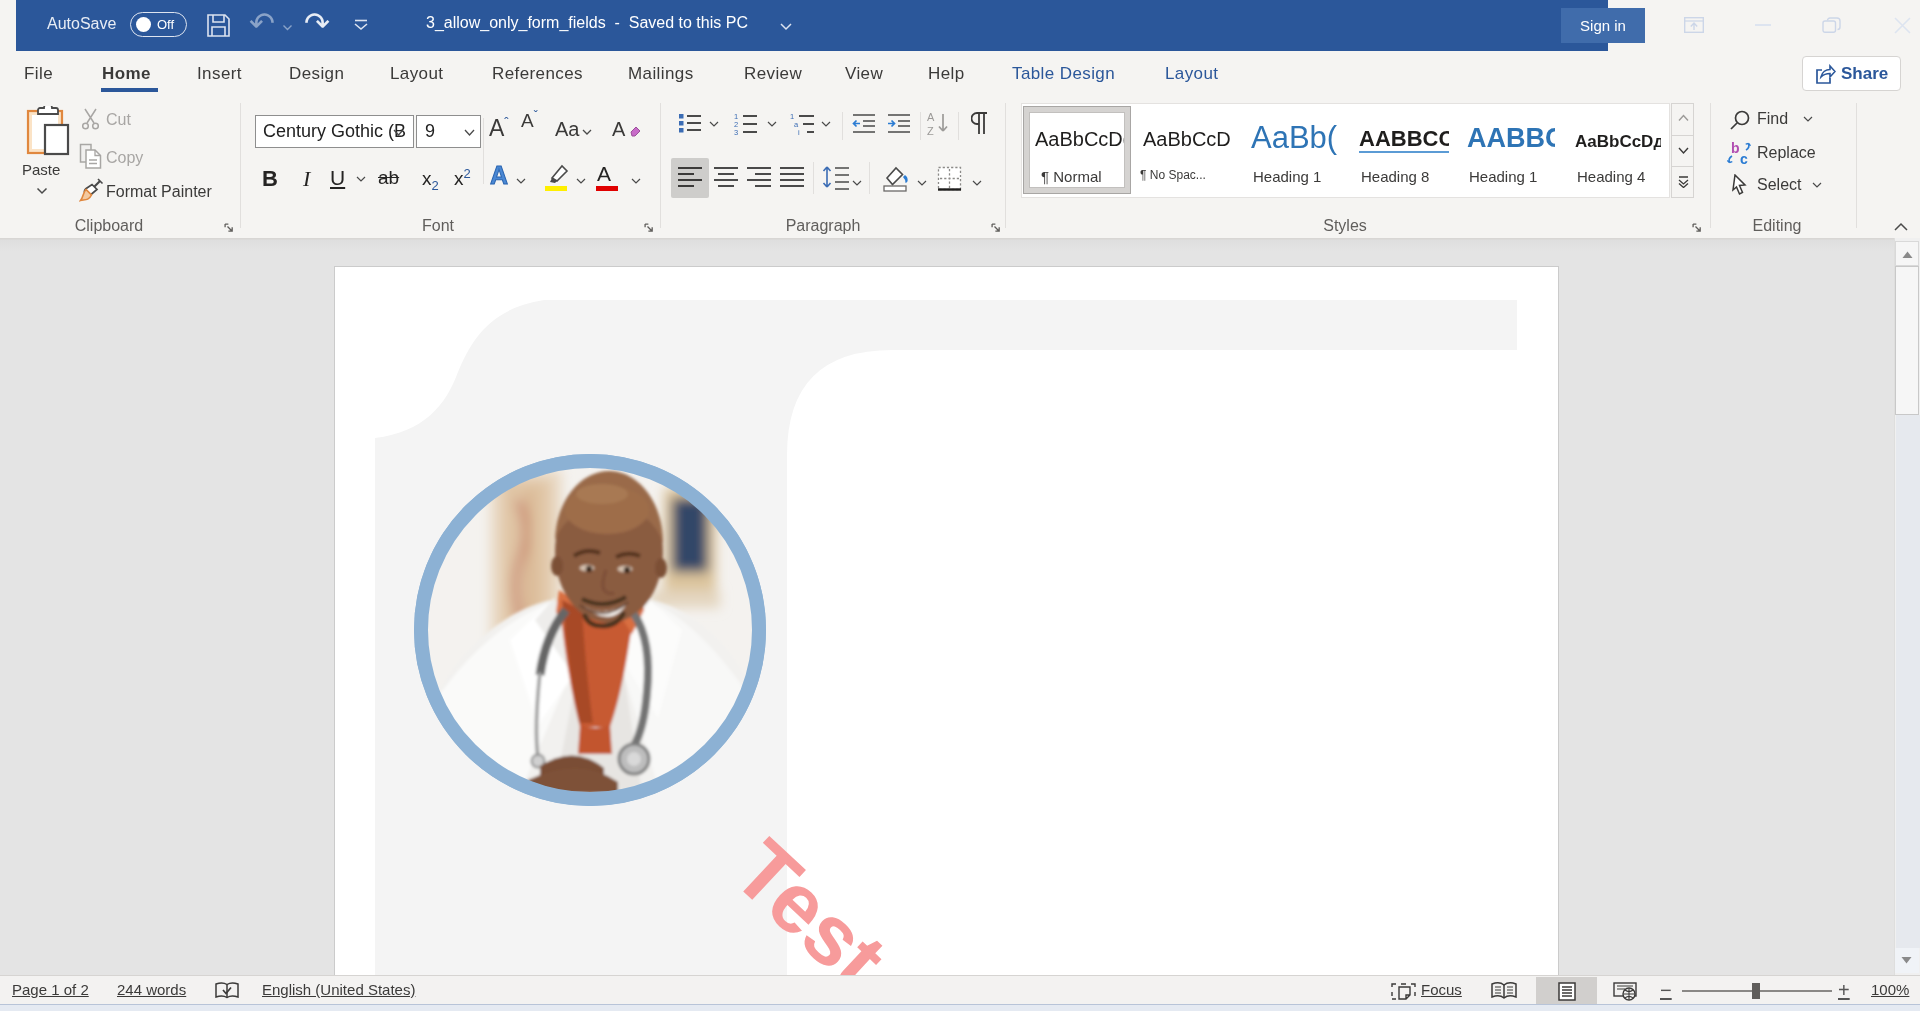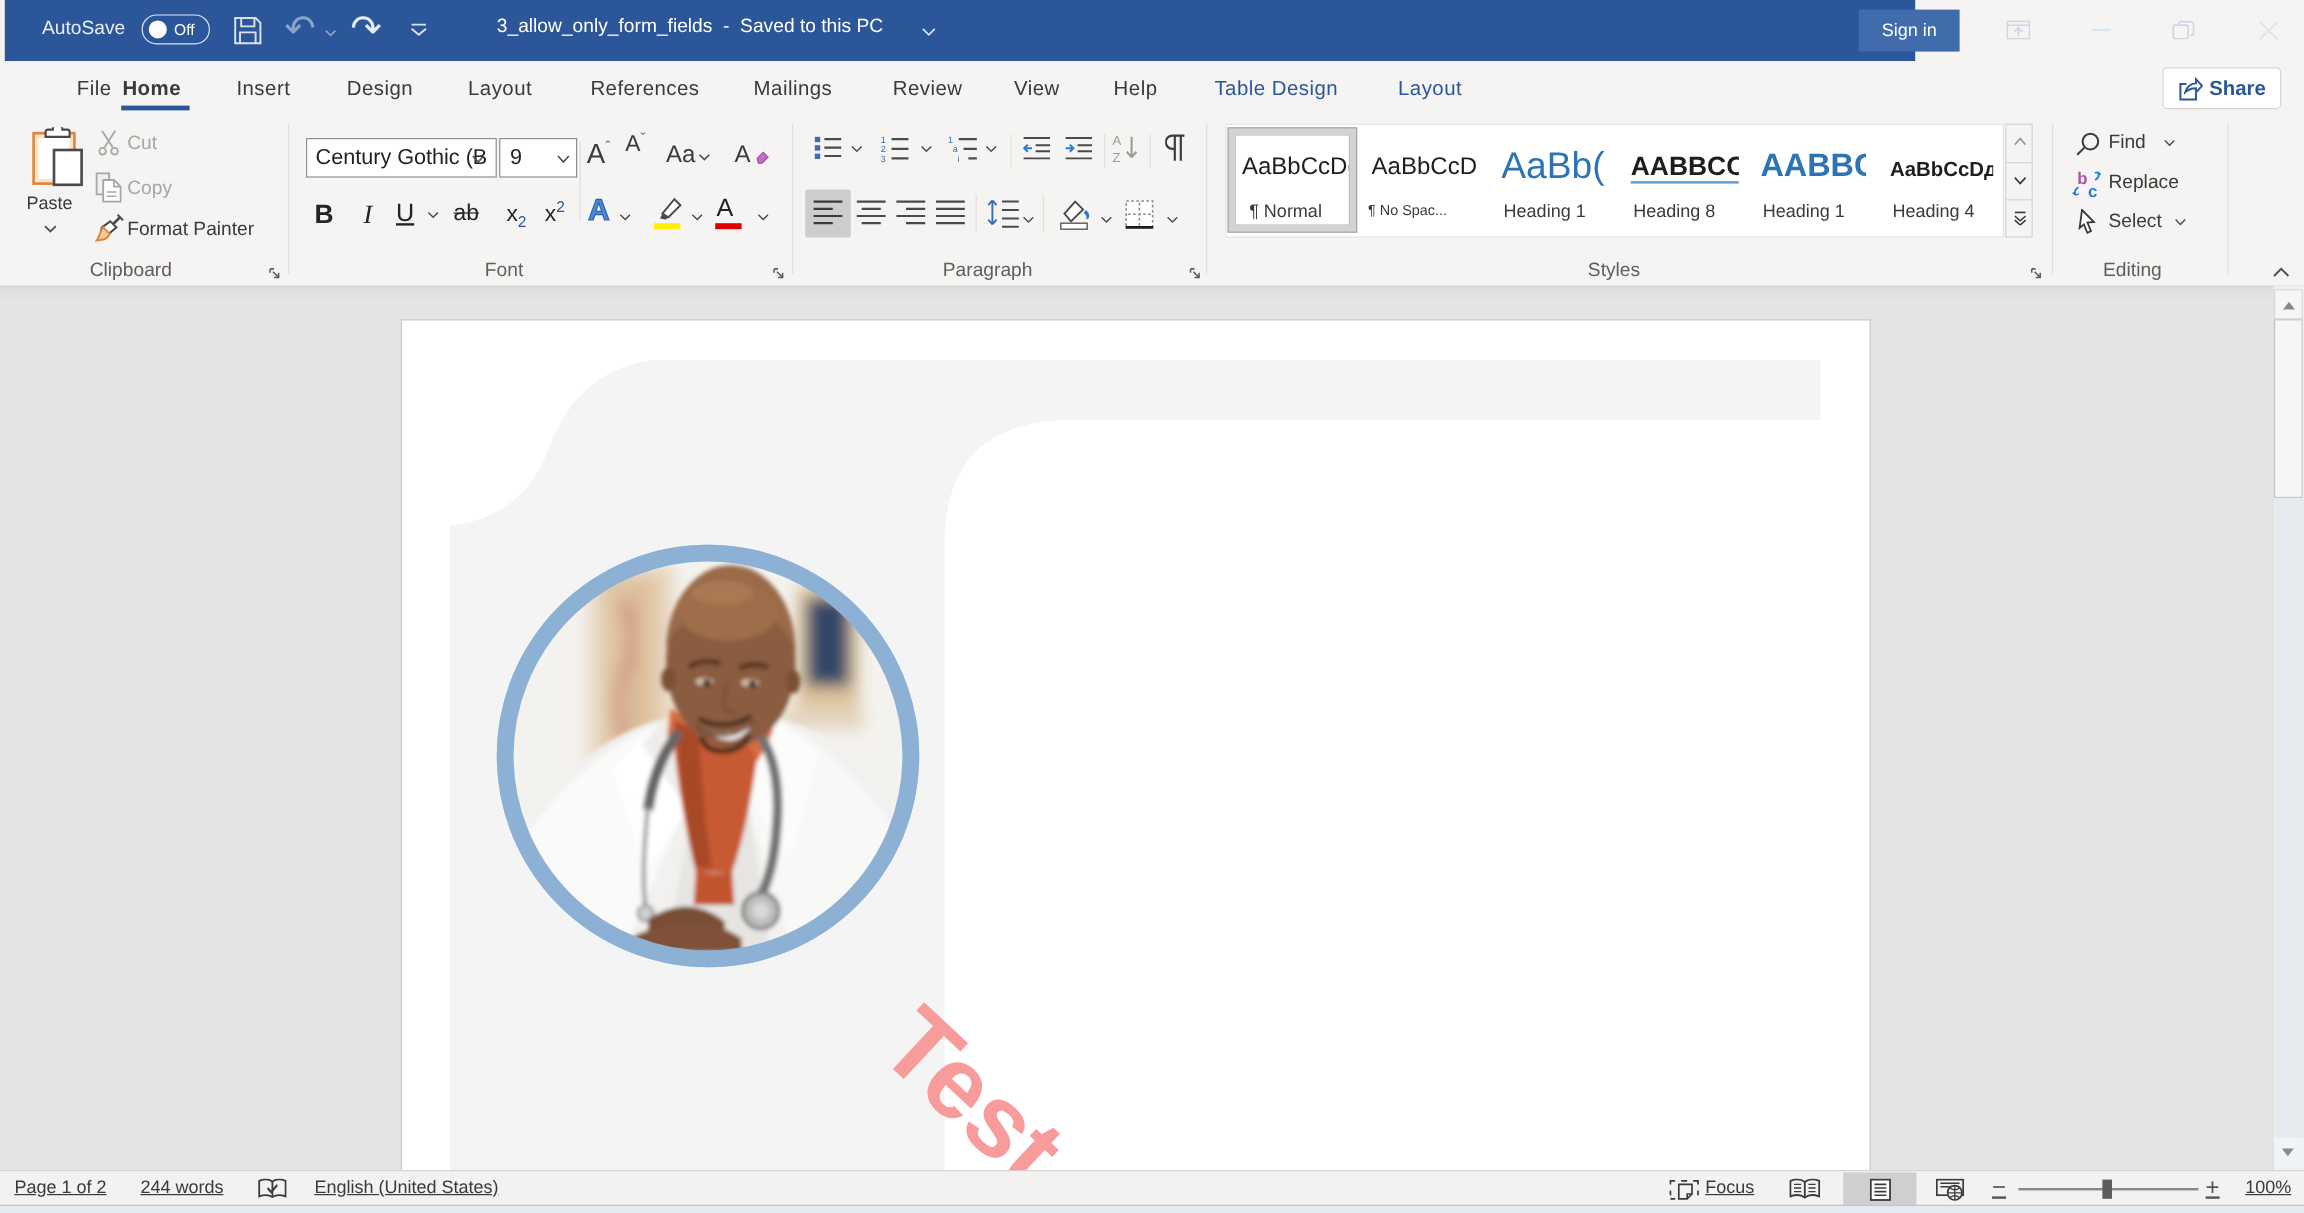--- a/index.html
+++ b/index.html
@@ -1,21 +1,21 @@
 <!DOCTYPE html>
 <html><head>
 <meta charset="utf-8">
 <style>
 * { margin:0; padding:0; box-sizing:border-box; }
 html,body { width:1920px; height:1011px; overflow:hidden; }
 body { font-family:"Liberation Sans", sans-serif; position:relative; background:#f5f4f2; }
 .abs { position:absolute; }
 
 
-#titlebar { position:absolute; left:4px; top:0; width:1592px; height:51px; background:#2b579a; color:#fff; }
+#titlebar { position:absolute; left:16px; top:0; width:1592px; height:51px; background:#2b579a; color:#fff; }
 #titlebar .txt { position:absolute; font-size:15px; color:#e8edf5; white-space:nowrap; }
 
 
 #tabrow { position:absolute; left:0; top:51px; width:1920px; height:45px; background:#f5f4f2; }
 .tab { position:absolute; top:0; height:45px; line-height:45px; font-size:17px; color:#3b3a39; letter-spacing:0.4px; }
 .tab.active { color:#3b3a39; font-weight:bold; }
 .tab.ctx { color:#2b579a; }
 #home-underline { position:absolute; background:#2b579a; height:4px; }
 
 
@@ -93,21 +93,21 @@
   <svg class="abs" style="left:1806px; top:17px;" width="19" height="16" viewBox="0 0 19 16">
     <path d="M5.5 3.5 a2.5 2.5 0 0 1 2.5-2.5 H15 a3 3 0 0 1 3 3 V10 a2.5 2.5 0 0 1 -2.5 2.5" fill="none" stroke="#ccd6e8" stroke-width="1.4"></path>
     <rect x="1" y="4" width="12.5" height="11.3" rx="2" fill="none" stroke="#ccd6e8" stroke-width="1.4"></rect>
   </svg>
 
   <svg class="abs" style="left:1877px; top:16px;" width="19" height="19" viewBox="0 0 19 19">
     <path d="M2 2 L17 17 M17 2 L2 17" stroke="#dde4f0" stroke-width="1.6"></path>
   </svg>
 </div>
 <div id="tabrow">
-  <div class="tab" style="left:24px;margin-left:40px;">File</div>
+  <div class="tab" style="left:24px;">File</div>
   <div class="tab active" style="left:102px;">Home</div>
   <div class="tab" style="left:197px;">Insert</div>
   <div class="tab" style="left:289px;">Design</div>
   <div class="tab" style="left:390px;">Layout</div>
   <div class="tab" style="left:492px;">References</div>
   <div class="tab" style="left:628px;">Mailings</div>
   <div class="tab" style="left:744px;">Review</div>
   <div class="tab" style="left:845px;">View</div>
   <div class="tab" style="left:928px;">Help</div>
   <div class="tab ctx" style="left:1012px;">Table Design</div>
@@ -208,21 +208,21 @@
   </svg>
   <svg class="abs" style="left:576px; top:178px;" width="10" height="7" viewBox="0 0 10 7">
       <path d="M1 1 l4 4 4-4" fill="none" stroke="#4a4a4a" stroke-width="1.2"></path>
     </svg>
 
   <div class="ribtxt" style="left:597px; top:162px; font-size:21px; color:#252423;">A</div>
   <div class="abs" style="left:596px; top:186px; width:22px; height:5px; background:#e00000;"></div>
   <svg class="abs" style="left:631px; top:178px;" width="10" height="7" viewBox="0 0 10 7">
       <path d="M1 1 l4 4 4-4" fill="none" stroke="#4a4a4a" stroke-width="1.2"></path>
     </svg>
-  <div class="glabel" style="left:420px;">Font</div>
+  <div class="glabel" style="left:438px;">Font</div>
   <svg class="launcher" style="left:644px;" viewBox="0 0 11 11">
       <path d="M1 1 V4 M1 1 H4 M3.2 3.2 L7.5 7.5 M7.5 4 V7.5 H4" fill="none" stroke="#5f5d5b" stroke-width="1.2"></path>
     </svg>
   <div class="vsep" style="left:660px;"></div>
 
   <svg class="abs" style="left:678px; top:113px;" width="24" height="21" viewBox="0 0 24 21">
     <rect x="1" y="1" width="4.5" height="4.5" fill="#3b6cb4"></rect>
       <rect x="1" y="8" width="4.5" height="4.5" fill="#3b6cb4"></rect>
       <rect x="1" y="15" width="4.5" height="4.5" fill="#3b6cb4"></rect>
     <path d="M9 3 H23 M9 10 H23 M9 17 H23" stroke="#4a4a4a" stroke-width="1.8"></path>

